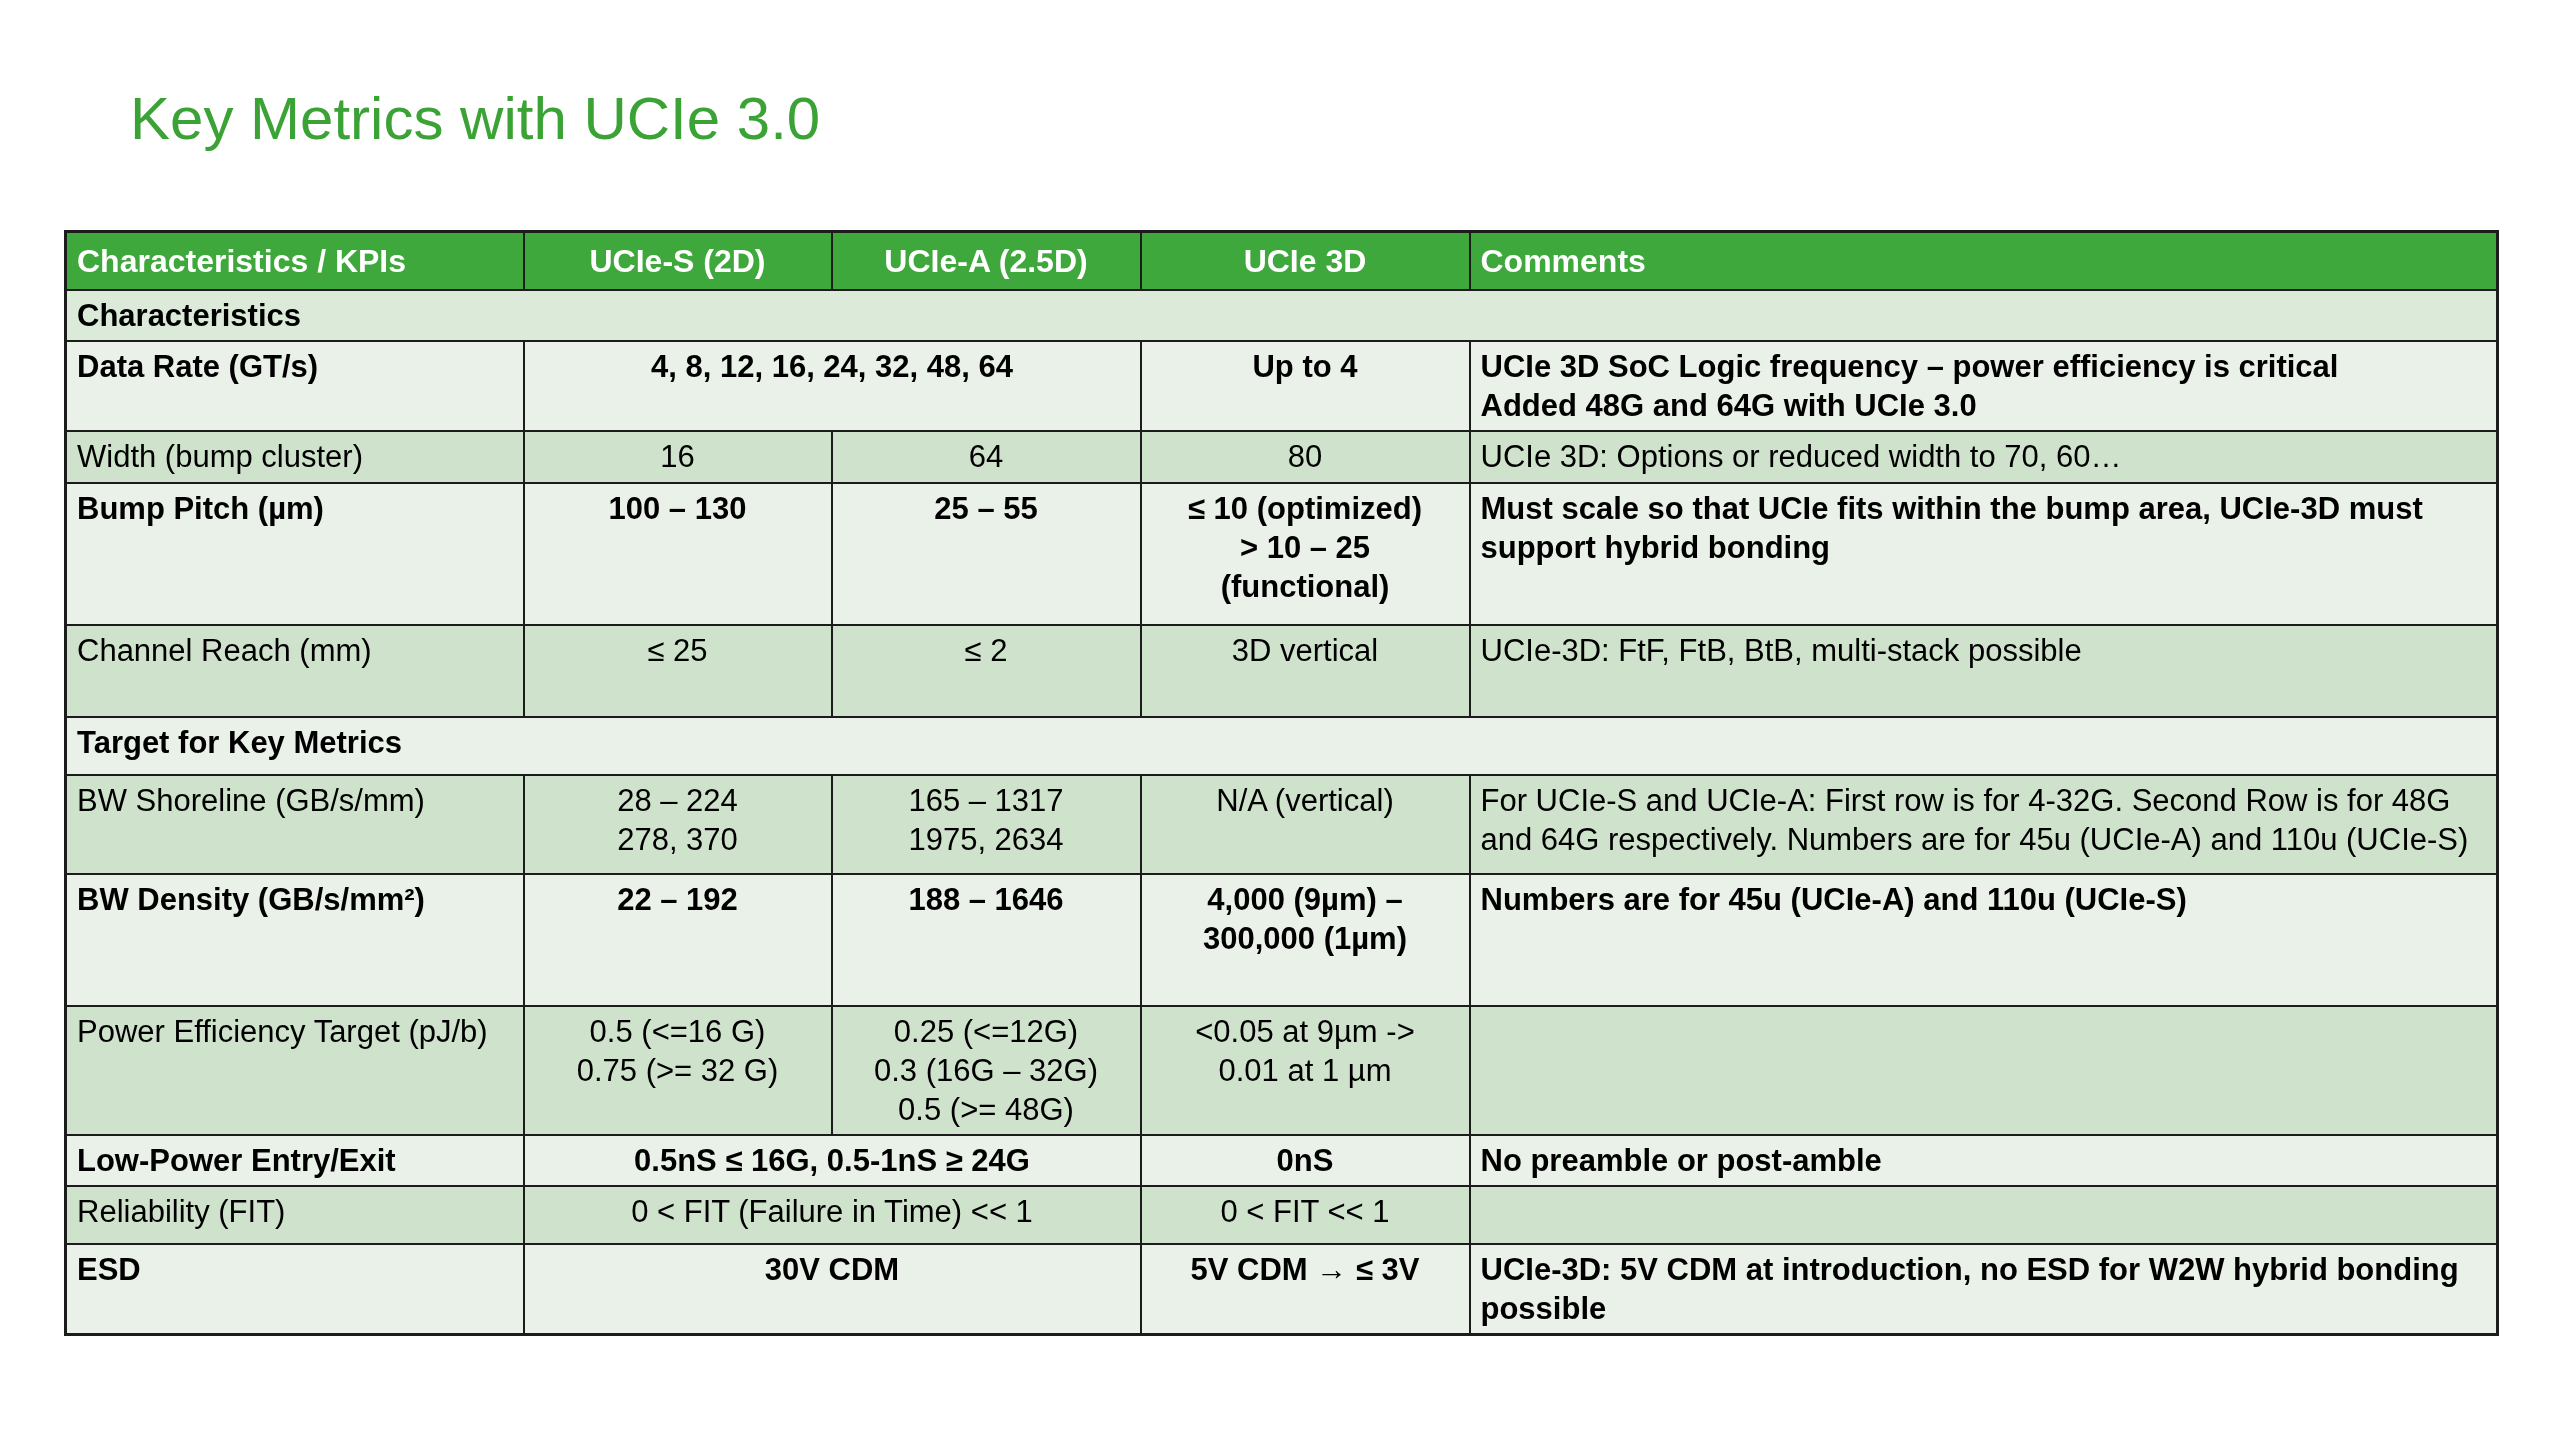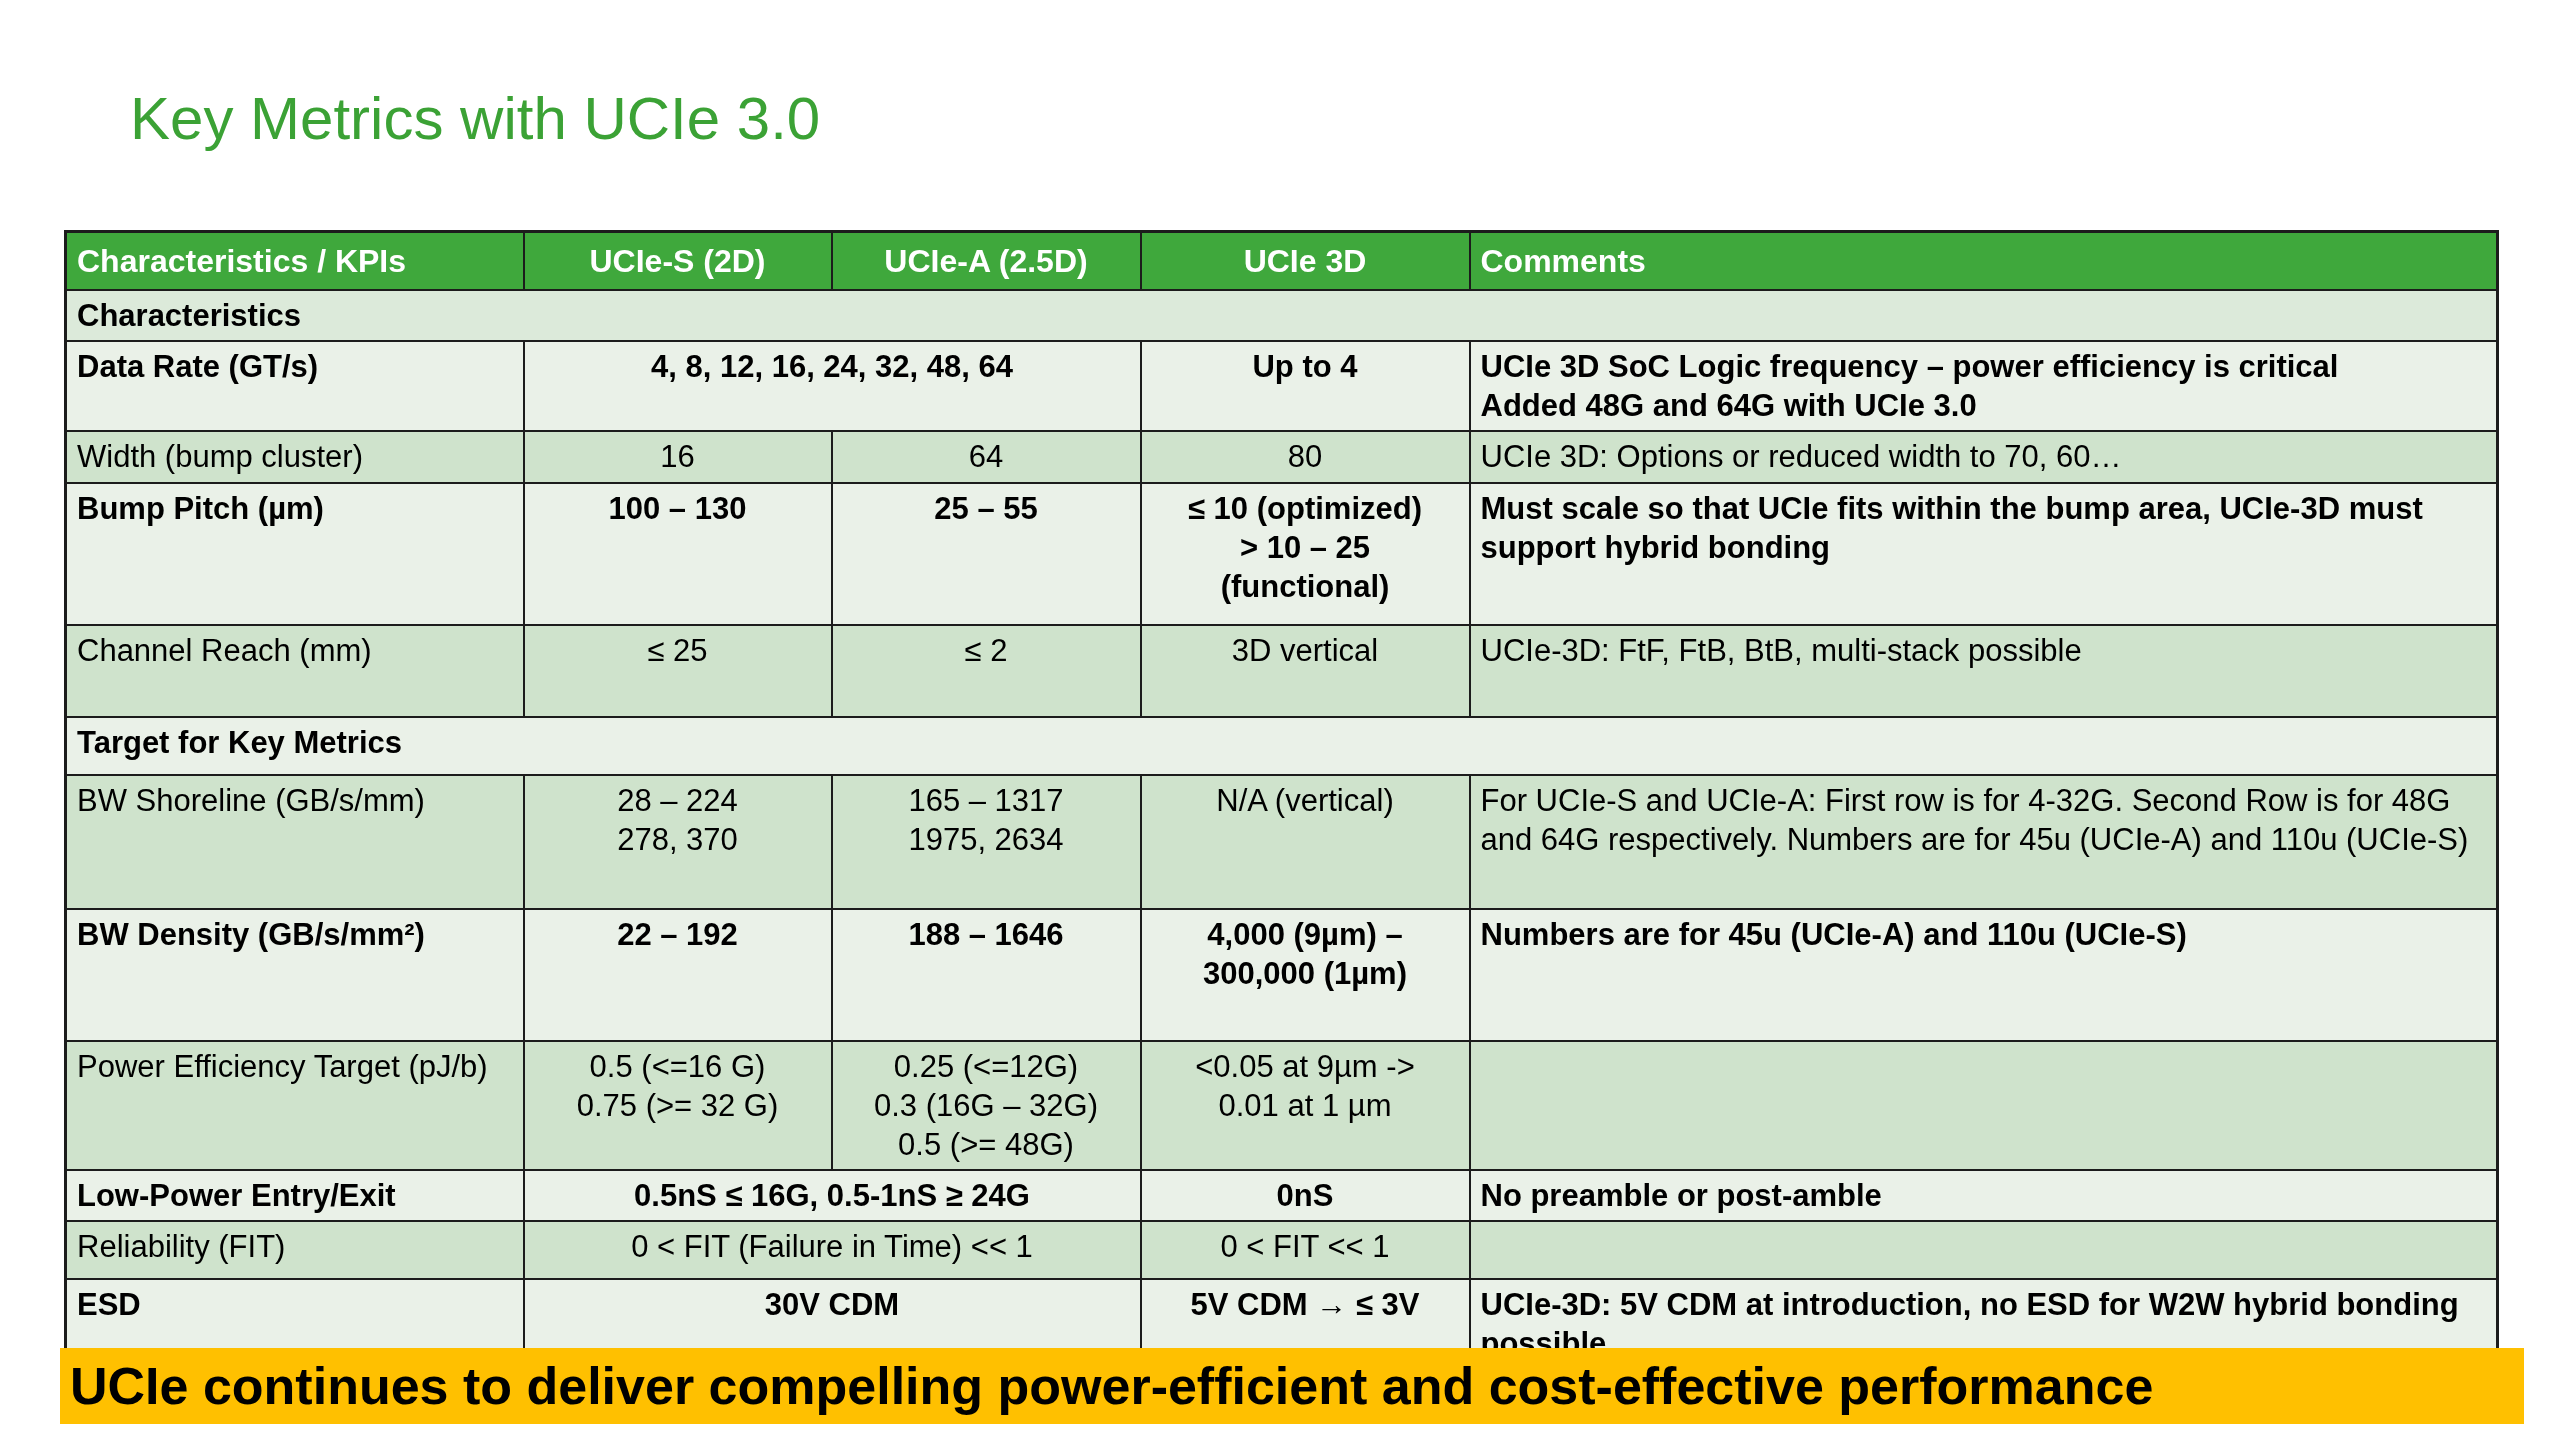--- a/index.html
+++ b/index.html
@@ -70,21 +70,21 @@
   tr.sec1 td    { background: var(--section-bg); }
   tr.sec2 td    { background: var(--row-light); }
 
   tr.r-header   { height: 54px; }
   tr.r-sec1     { height: 50px; }
   tr.r-datarate { height: 88px; }
   tr.r-width    { height: 44px; }
   tr.r-bump     { height: 142px; }
   tr.r-reach    { height: 92px; }
   tr.r-sec2     { height: 58px; }
-  tr.r-shore    { height: 134px; }
+  tr.r-shore    { height: 99px; }
   tr.r-density  { height: 132px; margin-top: 24px; }
   tr.r-power    { height: 116px; }
   tr.r-lp       { height: 44px; }
   tr.r-rel      { height: 58px; }
   tr.r-esd      { height: 88px; }
 
   .banner {
     position: absolute;
     left: 60px; top: 1348px;
     width: 2464px; height: 76px;
@@ -212,17 +212,14 @@
 
       <tr class="r-esd light">
         <td class="label">ESD</td>
         <td class="val" colspan="2">30V CDM</td>
         <td class="val">5V CDM → ≤ 3V</td>
         <td class="comment">UCIe-3D: 5V CDM at introduction, no ESD for W2W hybrid bonding possible</td>
       </tr>
     </tbody>
   </table>
 
-  <div class="banner">
-    <span>UCIe continues to deliver compelling power-efficient and cost-effective performance</span>
-  </div>
 
 </div>
 
 </body></html>

